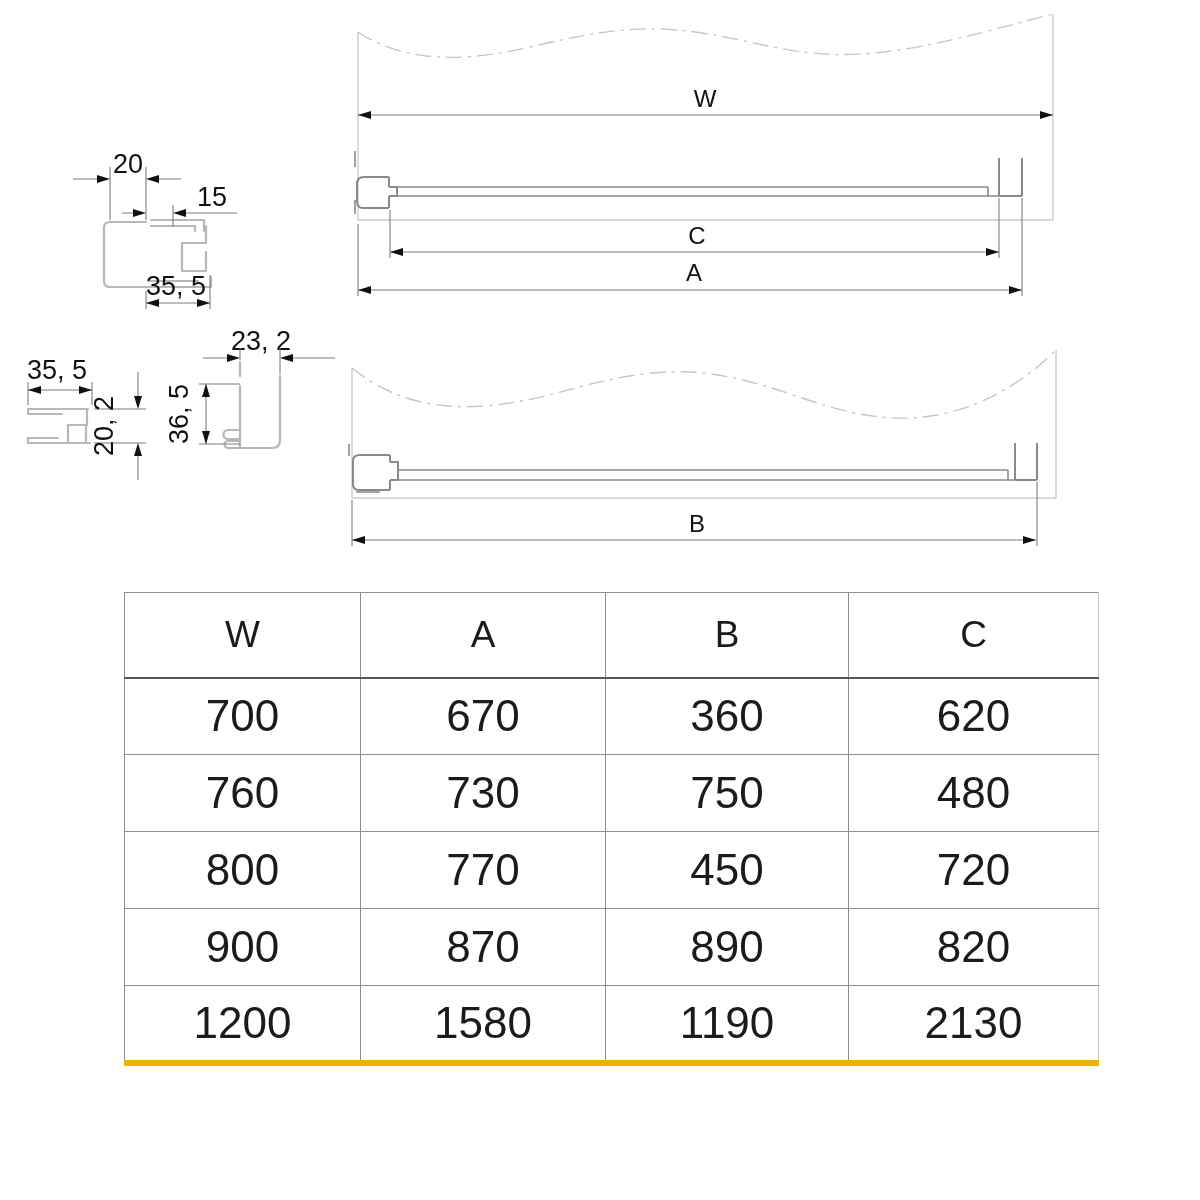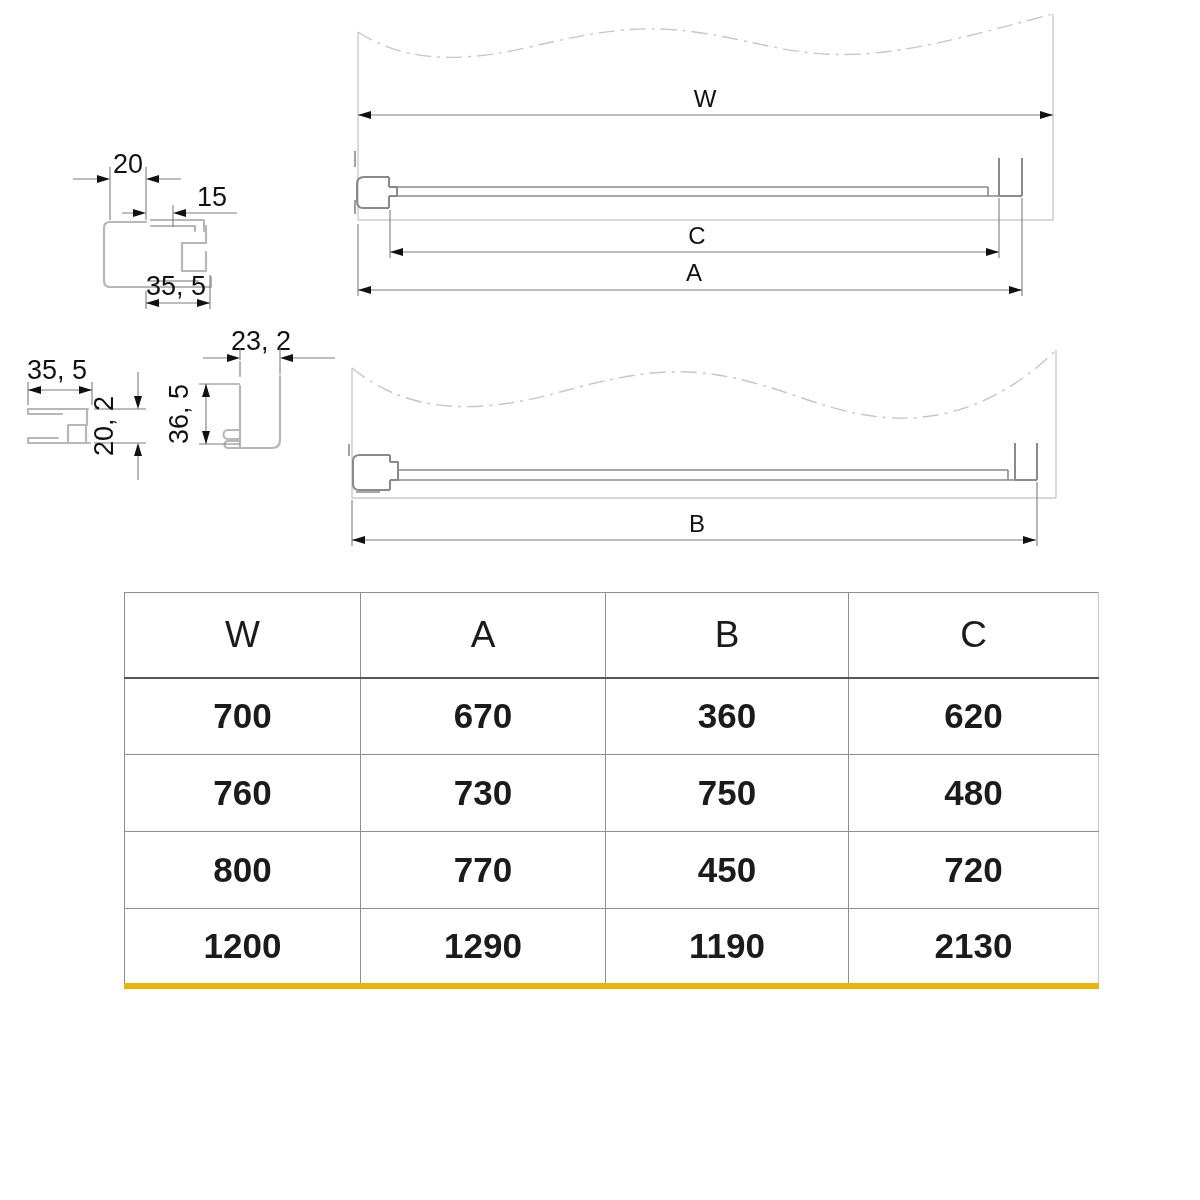--- a/index.html
+++ b/index.html
@@ -26,21 +26,21 @@
   .p-bar{stroke:var(--bracket-line);stroke-width:1.6;fill:none;}
   .p-panel{stroke:var(--panel-line);stroke-width:1.4;fill:none;}
   .p-break{stroke:var(--break-line);stroke-width:1.4;fill:none;stroke-dasharray:16 6 3 6;}
   .p-dim{stroke:var(--dimension-line);stroke-width:1.1;fill:none;}
   .arrow{fill:var(--arrow-fill);stroke:none;}
   .size-table{position:absolute;left:124px;top:592px;width:974px;border-collapse:collapse;
               table-layout:fixed;color:var(--table-text);}
   .size-table th,.size-table td{border:1px solid var(--table-border);text-align:center;
               vertical-align:middle;background:#ffffff;font-weight:400;}
   .size-table th{height:85px;font-size:37px;border-bottom:2px solid #575757;}
-  .size-table td{height:77px;font-size:35px;font-weight:bold;}
+  .size-table td{height:77px;font-size:44px;}
   .size-table tbody tr:last-child td{border-bottom:6px solid #eab308;}
   .size-table td:last-child,.size-table th:last-child{border-right:1px solid #c7c7c7;}
 </style>
 </head>
 <body>
 
 <div class="canvas">
 
   <svg width="1200" height="575" viewBox="0 0 1200 575">
 
@@ -151,20 +151,26 @@
         <td>750</td>
         <td>480</td>
       </tr>
       <tr>
         <td>800</td>
         <td>770</td>
         <td>450</td>
         <td>720</td>
       </tr>
       <tr>
+        <td>900</td>
+        <td>870</td>
+        <td>890</td>
+        <td>820</td>
+      </tr>
+      <tr>
         <td>1200</td>
-        <td>1290</td>
+        <td>1580</td>
         <td>1190</td>
         <td>2130</td>
       </tr>
     </tbody>
   </table>
 </div>
 
 </body></html>

